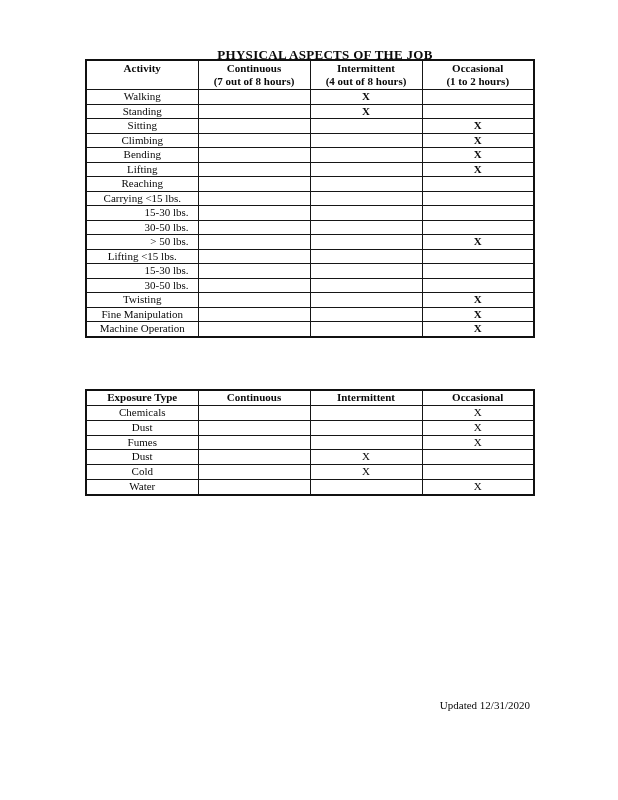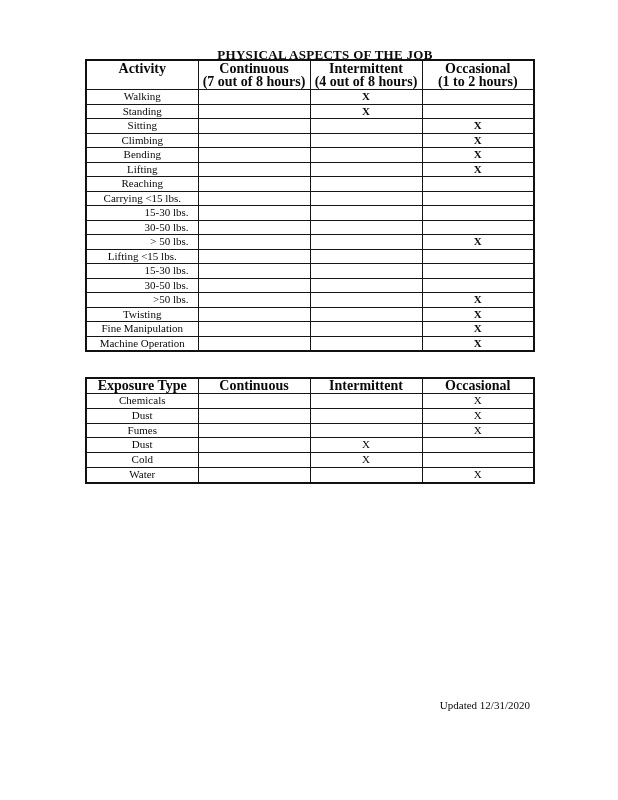--- a/index.html
+++ b/index.html
@@ -11,24 +11,24 @@
   .title{
     position:absolute;top:31px;left:0;width:100%;margin:16px;
     text-align:center;font-size:13px;font-weight:bold;letter-spacing:.3px;
   }
   table.tbl{
     position:absolute;left:85px;width:450px;
     border-collapse:collapse;table-layout:fixed;
     border:2px solid #111111;
   }
   .tbl1{top:59px;}
-  .tbl2{top:377px;font-family:Liberation Serif, serif;}
+  .tbl2{top:389px;font-family:Liberation Serif, serif;}
   .tbl th,.tbl td{border:1px solid #161616;padding:0;overflow:hidden;white-space:nowrap;}
   .tbl th{
-    font-size:14px;font-weight:bold;text-align:center;vertical-align:top;
+    font-size:11px;font-weight:bold;text-align:center;vertical-align:top;
     line-height:13px;padding:1px 0;
   }
   .tbl1 th{height:26px;}
   .tbl2 th{height:11px;line-height:11px;padding:1px 0 2px;}
   .tbl td{
     font-size:11px;text-align:center;vertical-align:middle;
   }
   .tbl1 td{height:13.5px;line-height:13.5px;}
   .tbl2 td{height:13.8px;line-height:13.8px;}
   td.ra{text-align:right;padding-right:9px;}
@@ -148,26 +148,20 @@
           <td class="ra">15-30 lbs.</td>
           <td class="b"></td>
           <td class="b"></td>
           <td class="b"></td>
         </tr>
         <tr>
           <td class="ra">30-50 lbs.</td>
           <td class="b"></td>
           <td class="b"></td>
           <td class="b"></td>
-        </tr>
-        <tr>
-          <td class="ra">&gt;50 lbs.</td>
-          <td class="b"></td>
-          <td class="b"></td>
-          <td class="b">X</td>
         </tr>
         <tr>
           <td>Twisting</td>
           <td class="b"></td>
           <td class="b"></td>
           <td class="b">X</td>
         </tr>
         <tr>
           <td>Fine Manipulation</td>
           <td class="b"></td>

